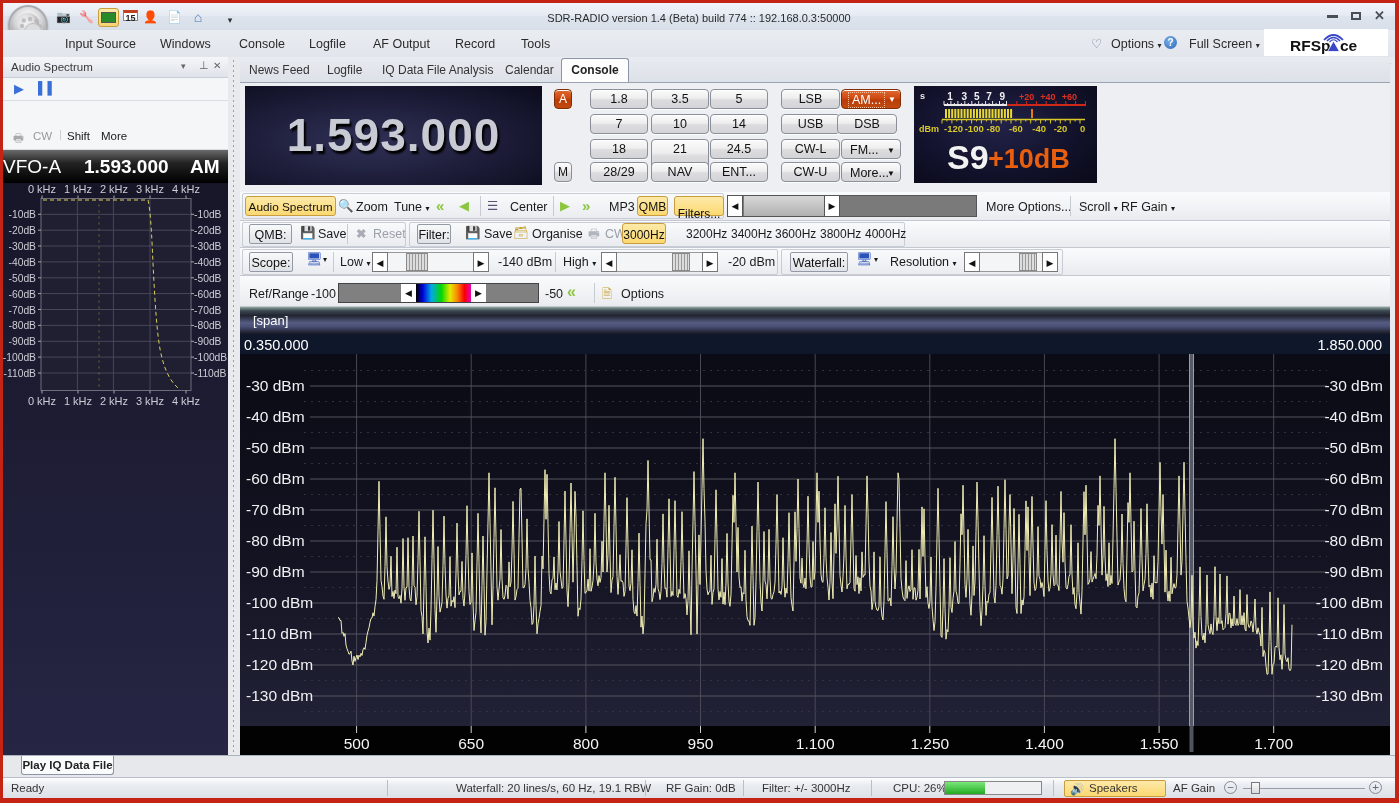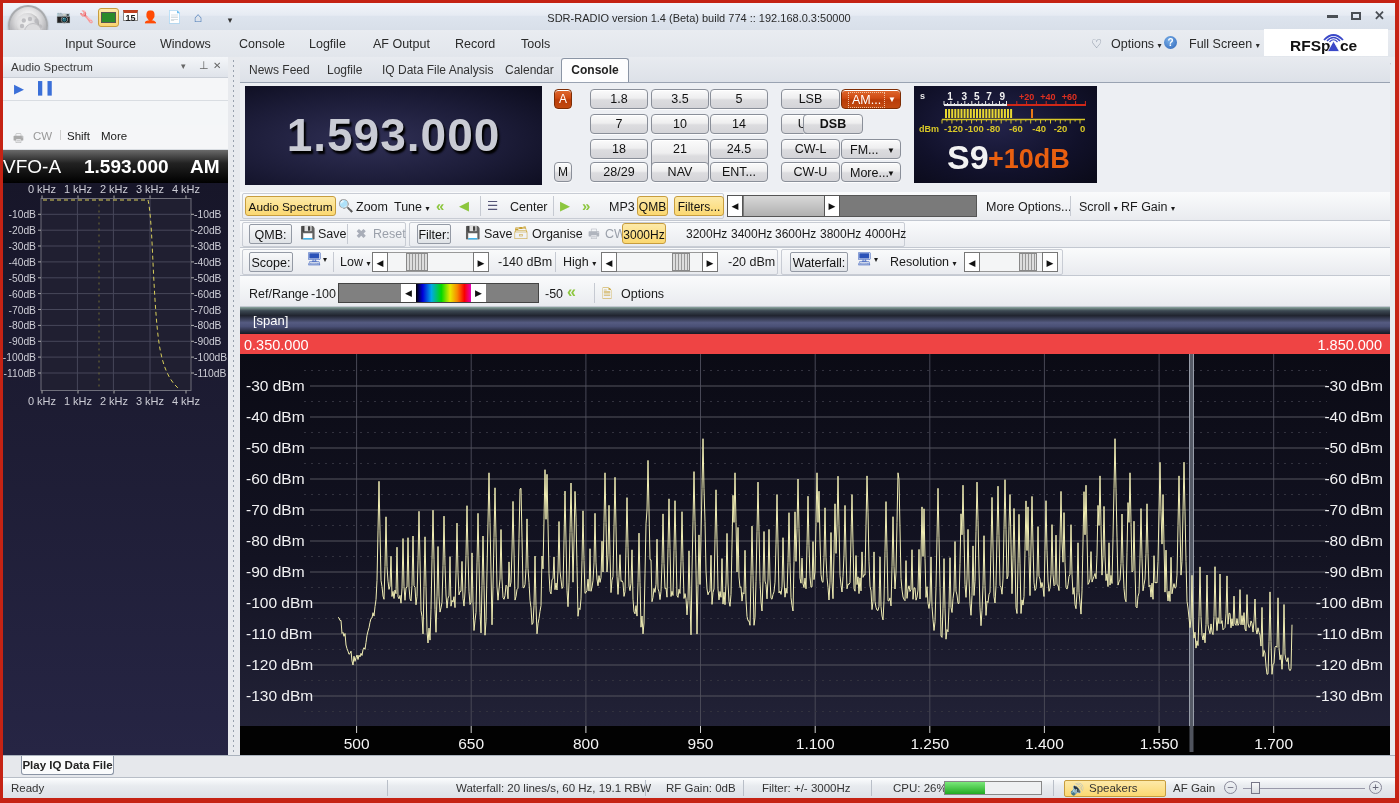--- a/index.html
+++ b/index.html
@@ -25,21 +25,21 @@
 
 .trow{position:absolute;left:240px;width:1150px;background:linear-gradient(180deg,#fafbfc,#e9ebef);border-bottom:1px solid #c3c8d1}
 .tgroup{position:absolute;border:1px solid #c8ccd4;border-radius:2px}
 .ttext{position:absolute;font-size:12.5px;color:#1a1a1a;white-space:nowrap}
 .ybtn{position:absolute;background:linear-gradient(180deg,#fdeaa9 0%,#fbd871 100%);border:1px solid #c79d3e;border-radius:3px;font-size:12px;color:#111;text-align:center;white-space:nowrap}
 .gbtn{position:absolute;background:linear-gradient(180deg,#f8f9fa,#dfe2e6);border:1px solid #949aa5;border-radius:2px;font-size:12.5px;color:#111;text-align:center}
 .sep{position:absolute;width:1px;background:#c6cad2}
 .arrbtn{position:absolute;background:#fff;border:1px solid #777;color:#111;text-align:center}
 
 .spanbar{position:absolute;left:240px;top:307px;width:1150px;height:27px;background:linear-gradient(180deg,#8da89f 0%,#3c4852 14%,#20242f 32%,#555b81 58%,#4a5076 72%,#171822 100%)}
-.blackbar{position:absolute;left:240px;top:334px;width:1150px;height:20px;background:#ef4444;color:#fff;font-size:14.5px}
+.blackbar{position:absolute;left:240px;top:334px;width:1150px;height:20px;background:#0f172a;color:#fff;font-size:14.5px}
 
 .lpanel{position:absolute;left:3px;top:57px;width:225px;height:698px;background:#f4f6f8}
 .lhead{position:absolute;left:0;top:0;width:225px;height:21px;background:linear-gradient(180deg,#f4f6f9,#dfe3ea);border-bottom:1px solid #c9ced6;color:#3a3a3a;font-size:11.5px}
 .lrow{position:absolute;left:0;width:225px;background:#f5f6f8;border-bottom:1px solid #d9dde2;font-size:11.5px;color:#1a1a1a}
 .vfobar{position:absolute;left:0;top:93px;width:225px;height:33px;background:linear-gradient(180deg,#6a6a6a 0%,#222 40%,#000 100%);color:#fff}
 .ldark{position:absolute;left:0;top:126px;width:225px;height:572px;background:linear-gradient(180deg,#171629 0%,#1d1c33 40%,#262544 100%)}
 .splitter{position:absolute;left:228px;top:57px;width:12px;height:698px;background:#e8eaee}
 .rstrip{position:absolute;left:1390px;top:57px;width:5px;height:698px;background:#e8eaee}
 
 .btabrow{position:absolute;left:3px;top:755px;width:1392px;height:22px;background:#e6e8ec;border-top:1px solid #aab2bd}
@@ -243,21 +243,21 @@
 <div class="btn" style="left:651px;top:162px;width:58px;height:20px;padding-top:2px;">NAV</div>
 <div class="btn" style="left:710px;top:162px;width:58px;height:20px;padding-top:2px;">ENT...</div>
 <div class="btn" style="left:781px;top:89px;width:59px;height:20px;padding-top:2px;">LSB</div>
 <div class="btn" style="left:781px;top:114px;width:59px;height:20px;padding-top:2px;">USB</div>
 <div class="btn" style="left:781px;top:139px;width:59px;height:20px;padding-top:2px;">CW-L</div>
 <div class="btn" style="left:781px;top:162px;width:59px;height:20px;padding-top:2px;">CW-U</div>
 <div class="btn btn-orange" style="left:841px;top:89px;width:60px;height:20px;font-size:12.5px">
     <span style="position:absolute;left:6px;top:2px;border:1px dotted #f0c0a0;padding:0 3px">AM...</span>
     <span style="position:absolute;right:4px;top:5px;font-size:8px">▼</span>
   </div>
-<div class="btn" style="left:803px;top:114px;width:60px;height:20px;padding-top:2px;font-weight:bold;">DSB</div>
+<div class="btn" style="left:837px;top:114px;width:60px;height:20px;padding-top:2px;">DSB</div>
 <div class="btn" style="left:841px;top:139px;width:60px;height:20px;padding-top:2px;">
     <span style="position:absolute;left:8px;top:3px">FM...</span>
     <span style="position:absolute;right:5px;top:6px;font-size:8px">▼</span>
   </div>
 <div class="btn" style="left:841px;top:162px;width:60px;height:20px;padding-top:2px;">
     <span style="position:absolute;left:8px;top:3px">More...</span>
     <span style="position:absolute;right:5px;top:6px;font-size:8px">▼</span>
   </div>
 <svg width="183" height="97" style="position:absolute;left:914px;top:86px;background:radial-gradient(ellipse at 45% 40%, #23234a 0%, #11112a 60%, #0a0a18 100%)">
 <text x="6" y="13" fill="#e8e8e8" font-size="9" font-weight="bold">s</text>
@@ -375,21 +375,21 @@
 <span class="ttext" style="left:436px;top:197px;color:#8cc63e;font-size:15px;font-weight:bold">«</span>
 <span class="ttext" style="left:459px;top:198px;color:#8cc63e;font-size:13px">◀</span>
 <div class="sep" style="left:480px;top:196px;height:20px"></div>
 <span class="ttext" style="left:487px;top:198px;color:#557">☰</span>
 <span class="ttext" style="left:510px;top:200px">Center</span>
 <div class="sep" style="left:553px;top:196px;height:20px"></div>
 <span class="ttext" style="left:560px;top:198px;color:#8cc63e;font-size:13px">▶</span>
 <span class="ttext" style="left:582px;top:197px;color:#8cc63e;font-size:15px;font-weight:bold">»</span>
 <span class="ttext" style="left:609px;top:200px">MP3</span>
 <div class="ybtn" style="left:637px;top:196px;width:31px;height:20px;padding-top:3px">QMB</div>
-<div class="ybtn" style="left:674px;top:196px;width:50px;height:20px;padding-top:3px">Filters...</div>
+<div class="ybtn" style="left:674px;top:196px;width:50px;height:20px;padding-top:10px">Filters...</div>
 <div style="position:absolute;left:727px;top:195px;width:250px;height:22px;border:1px solid #555;background:#7a7a7a">
     <div style="position:absolute;left:0px;top:0;width:15px;height:20px;background:#fff;border-right:1px solid #555;text-align:center;font-size:9px;line-height:20px;color:#111">◀</div>
     <div style="position:absolute;left:16px;top:0;width:80px;height:20px;background:linear-gradient(180deg,#d8d8d8,#b0b0b0)"></div>
     <div style="position:absolute;left:96px;top:0;width:16px;height:20px;background:#fff;border-left:1px solid #555;border-right:1px solid #555;text-align:center;font-size:9px;line-height:20px;color:#111">▶</div>
   </div>
 <span class="ttext" style="left:986px;top:200px">More Options...</span>
 <div class="sep" style="left:1070px;top:196px;height:20px"></div>
 <span class="ttext" style="left:1079px;top:200px">Scroll <span style="font-size:8px">▾</span></span>
 <span class="ttext" style="left:1121px;top:200px">RF Gain <span style="font-size:8px">▾</span></span>
 <div class="tgroup" style="left:242px;top:222px;width:164px;height:25px"></div>

